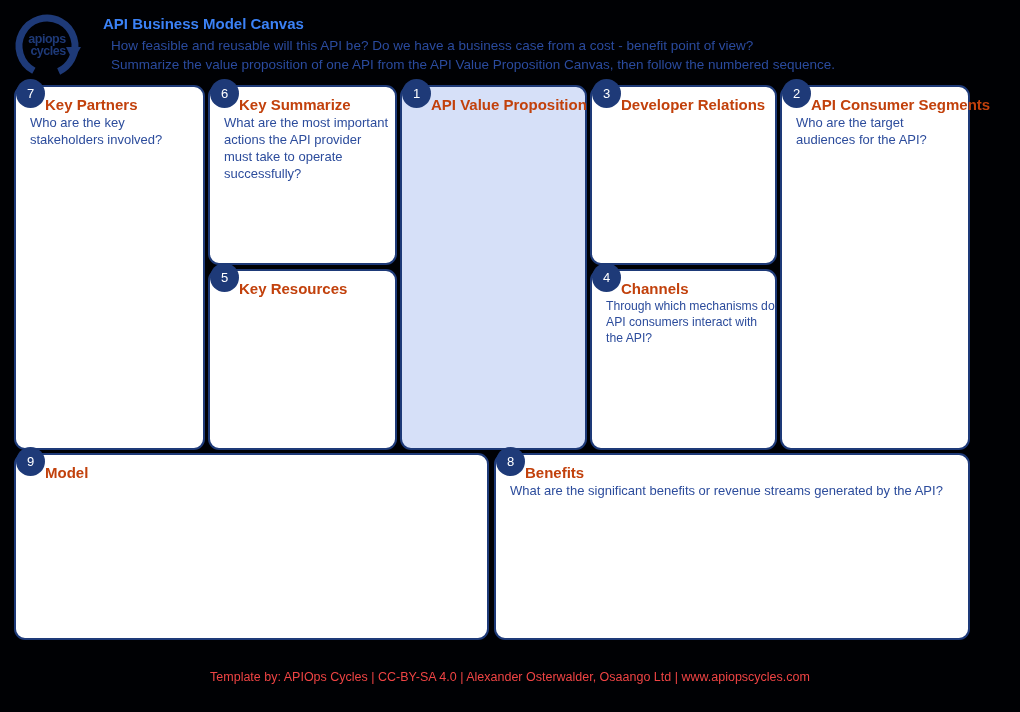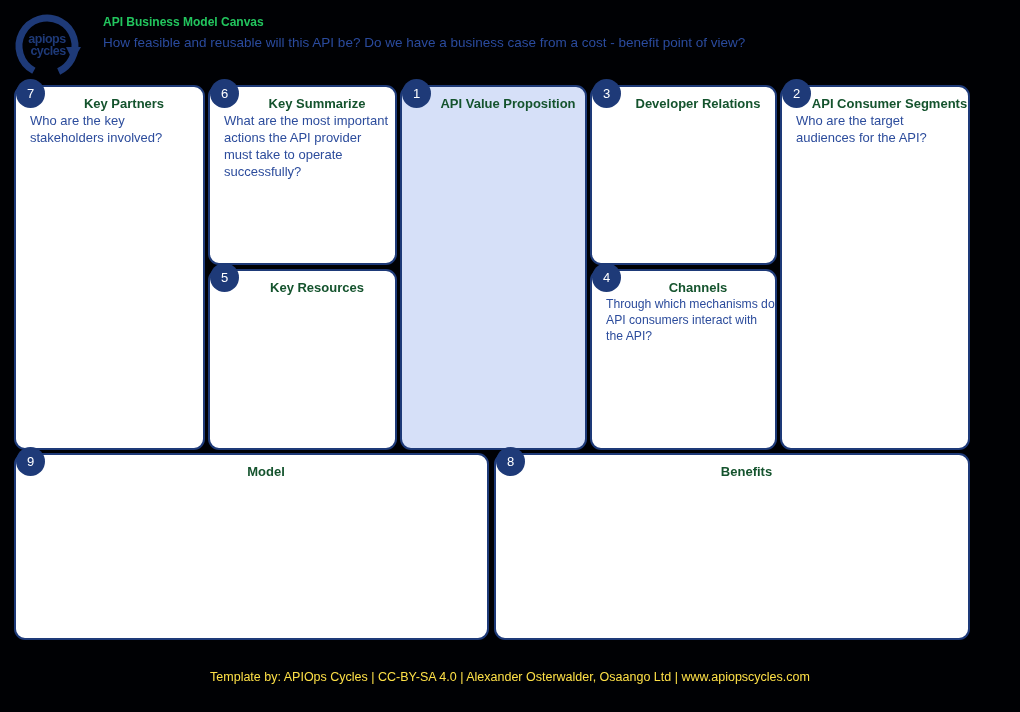--- a/index.html
+++ b/index.html
@@ -5,22 +5,22 @@
   html,body{margin:0;padding:0;}
   body{
     width:1020px;height:712px;position:relative;overflow:hidden;
     background:#000104;
     font-family:"Liberation Sans", sans-serif;
   }
   
   .logo{position:absolute;left:11px;top:9px;width:74px;height:74px;}
   
   .header{position:absolute;left:103px;top:15px;}
-  .h-title{font-size:12px;font-weight:bold;color:#22c55e;margin:0 0 6px 0;}
-  .h-sub{font-size:13.5px;color:#2a4b9e;margin:0 0 4px 0;}
+  .h-title{font-size:15px;font-weight:bold;color:#3b82f6;margin:0 0 6px 0;}
+  .h-sub{font-size:13.5px;color:#2a4b9e;margin:0 0 4px 8px;}
   
   #grid{
     position:absolute;left:14px;top:85px;width:956px;height:365px;
     display:grid;
     grid-template-columns:191px 189px 187px 187px 190px;
     grid-template-rows:180px 181px;
     column-gap:3px;row-gap:4px;
   }
   #bottom{
     position:absolute;left:14px;top:453px;width:956px;height:187px;
@@ -43,51 +43,51 @@
   .badge{
     position:absolute;top:-8px;left:0;
     width:29px;height:29px;border-radius:50%;
     background:#1e3a78;color:#ffffff;
     font-size:13px;
     display:flex;align-items:center;justify-content:center;
     z-index:3;
   }
   .box-title{
     margin:9px 0 0 29px;
-    font-size:13px;font-weight:bold;color:#14532d;
+    font-size:15px;font-weight:bold;color:#c2410c;
     white-space:pre;
-    text-align:center;
   }
   .box-desc{
     margin:2px 0 0 14px;
     font-size:13px;color:#2c4c9c;line-height:1.3;
     white-space:pre;
   }
   .b-channels .box-desc{font-size:12.2px;}
   
   .footer{
     position:absolute;left:0;top:670px;width:1020px;
-    text-align:center;font-size:12.5px;color:#fde047;
+    text-align:center;font-size:12.5px;color:#ef4444;
   }
 </style>
 </head>
 <body>
 
 <div class="logo">
   <svg width="74" height="74" viewBox="0 0 74 74">
     <circle cx="36" cy="37" r="28" fill="none" stroke="#1e3a78" stroke-width="7" stroke-dasharray="150 26" transform="rotate(118 36 37)"></circle>
     <polygon points="55,38 70,38 62,52" fill="#1e3a78"></polygon>
     <text x="36" y="34" text-anchor="middle" font-size="12.5" font-weight="bold" fill="#1e3a78" letter-spacing="-0.5">apiops</text>
     <text x="37" y="46" text-anchor="middle" font-size="12.5" font-weight="bold" fill="#1e3a78" letter-spacing="-0.5">cycles</text>
   </svg>
 </div>
 
 <div class="header">
   <div class="h-title">API Business Model Canvas</div>
   <div class="h-sub">How feasible and reusable will this API be? Do we have a business case from a cost - benefit point of view?</div>
+  <div class="h-sub">Summarize the value proposition of one API from the API Value Proposition Canvas, then follow the numbered sequence.</div>
 </div>
 
 <div id="grid">
 
   <div class="box b-partners">
     <div class="badge">7</div>
     <div class="box-title">Key Partners</div>
     <div class="box-desc">Who are the key
 stakeholders involved?</div>
   </div>
@@ -136,17 +136,18 @@
 <div id="bottom">
 
   <div class="box b-costs">
     <div class="badge">9</div>
     <div class="box-title">Model</div>
   </div>
 
   <div class="box b-benefits">
     <div class="badge">8</div>
     <div class="box-title">Benefits</div>
+    <div class="box-desc">What are the significant benefits or revenue streams generated by the API?</div>
   </div>
 
 </div>
 
 <div class="footer">Template by: APIOps Cycles | CC-BY-SA 4.0 | Alexander Osterwalder, Osaango Ltd | www.apiopscycles.com</div>
 
 </body></html>

